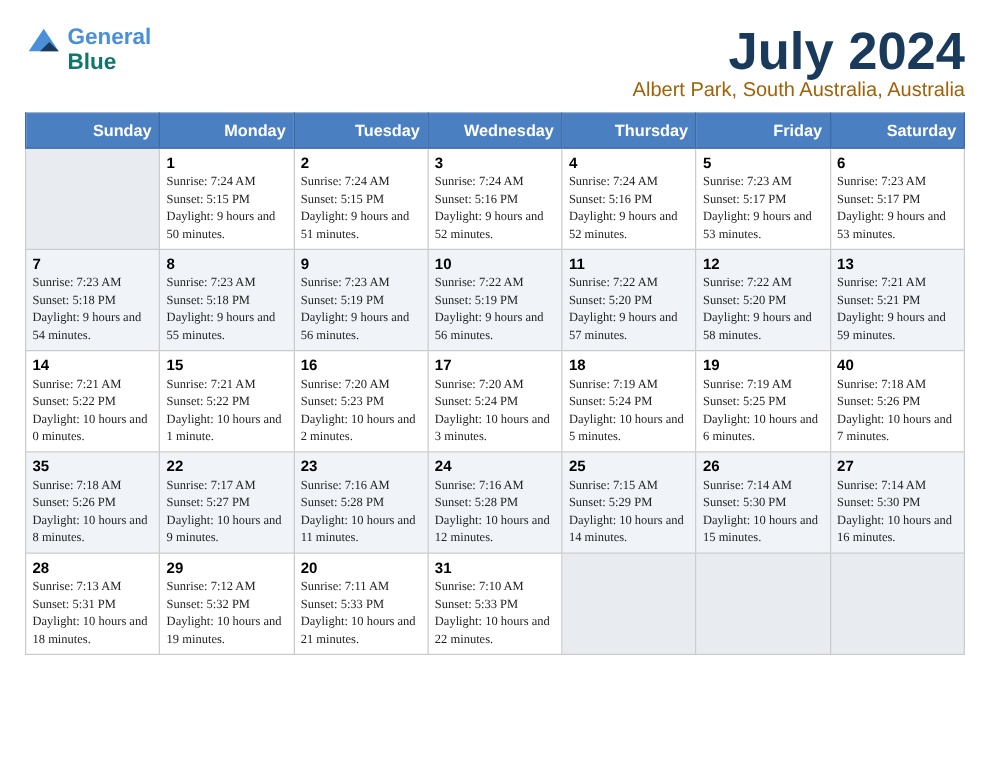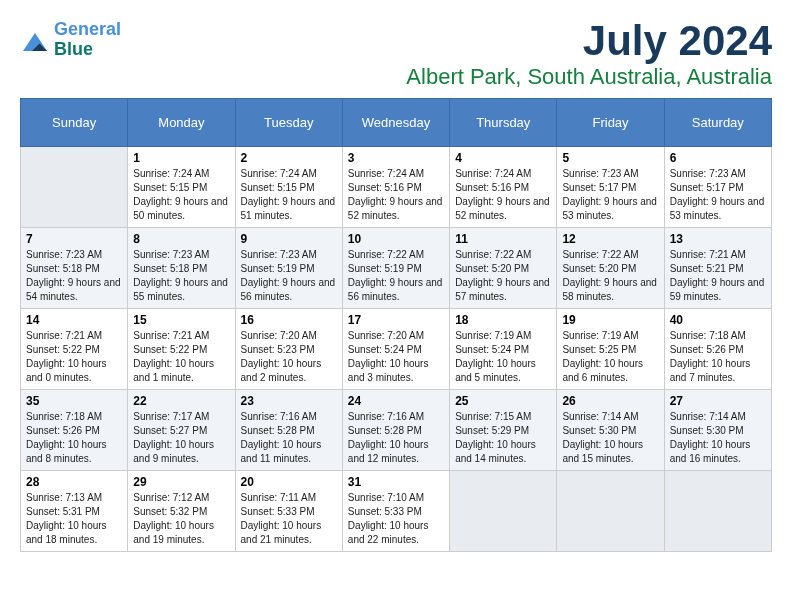--- a/index.html
+++ b/index.html
@@ -11,21 +11,21 @@
       padding: 20px;
     }
     .header {
       display: flex;
       justify-content: space-between;
       align-items: flex-start;
       margin-bottom: 8px;
     }
     .logo {
       display: flex;
-      align-items: flex-end;
+      align-items: flex-start;
       gap: 4px;
     }
     .logo-text {
       font-size: 18px;
       font-weight: bold;
       color: #1a3a5c;
       line-height: 1.1;
     }
     .logo-text span {
       color: #4a90d9;
@@ -37,36 +37,36 @@
     .title-block {
       text-align: right;
     }
     .month-year {
       font-size: 42px;
       font-weight: bold;
       color: #1a3a5c;
       line-height: 1;
     }
     .location {
-      font-size: 22px;
-      color: #15803d;
+      font-size: 16px;
+      color: #a16207;
       margin-top: 2px;
     }
     table {
       width: 100%;
       border-collapse: collapse;
       font-size: 11px;
     }
     thead tr th {
       background: #4a7fc1;
       color: #fff;
-      text-align: center;
-      padding: 16px 6px;
+      text-align: right;
+      padding: 6px 6px;
       font-size: 13px;
-      font-weight: normal;
+      font-weight: bold;
       border: 1px solid #3a6aaa;
     }
     tbody tr td {
       border: 1px solid #ccc;
       vertical-align: top;
       padding: 4px 5px;
       min-height: 70px;
       width: 14.28%;
     }
     tbody tr:nth-child(odd) td {
@@ -78,20 +78,21 @@
     .day-num {
       font-weight: bold;
       font-size: 12px;
       display: block;
       margin-bottom: 2px;
     }
     .day-info {
       font-size: 10px;
       color: #222;
       line-height: 1.4;
+      font-family: Liberation Serif, serif;
     }
     .empty-cell {
       background: #e8ecf0 !important;
     }
   </style>
 </head>
 <body>
 
 <div class="header">
   <div class="logo">

